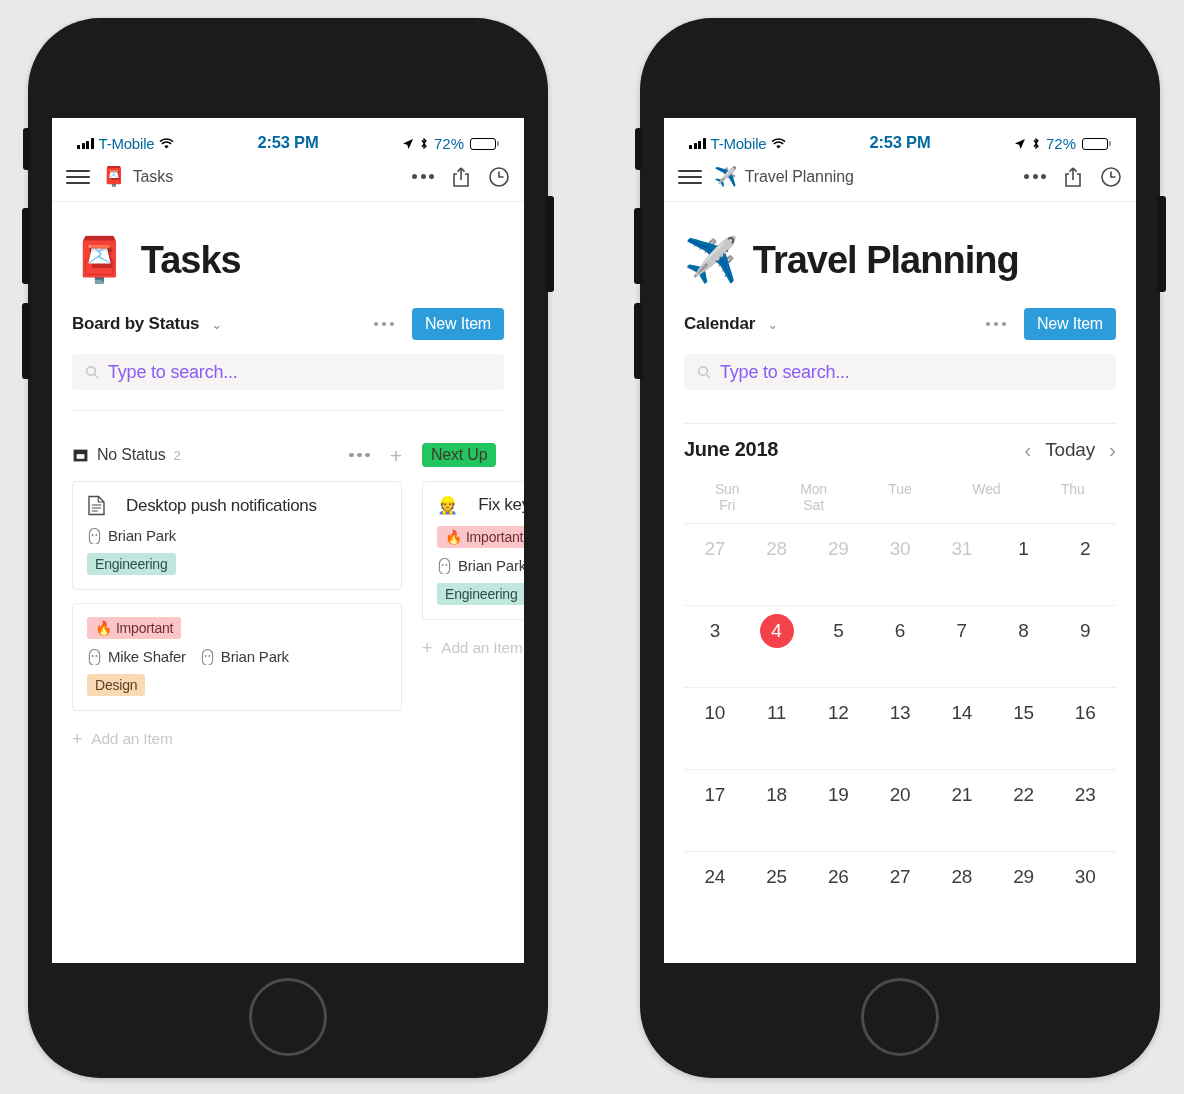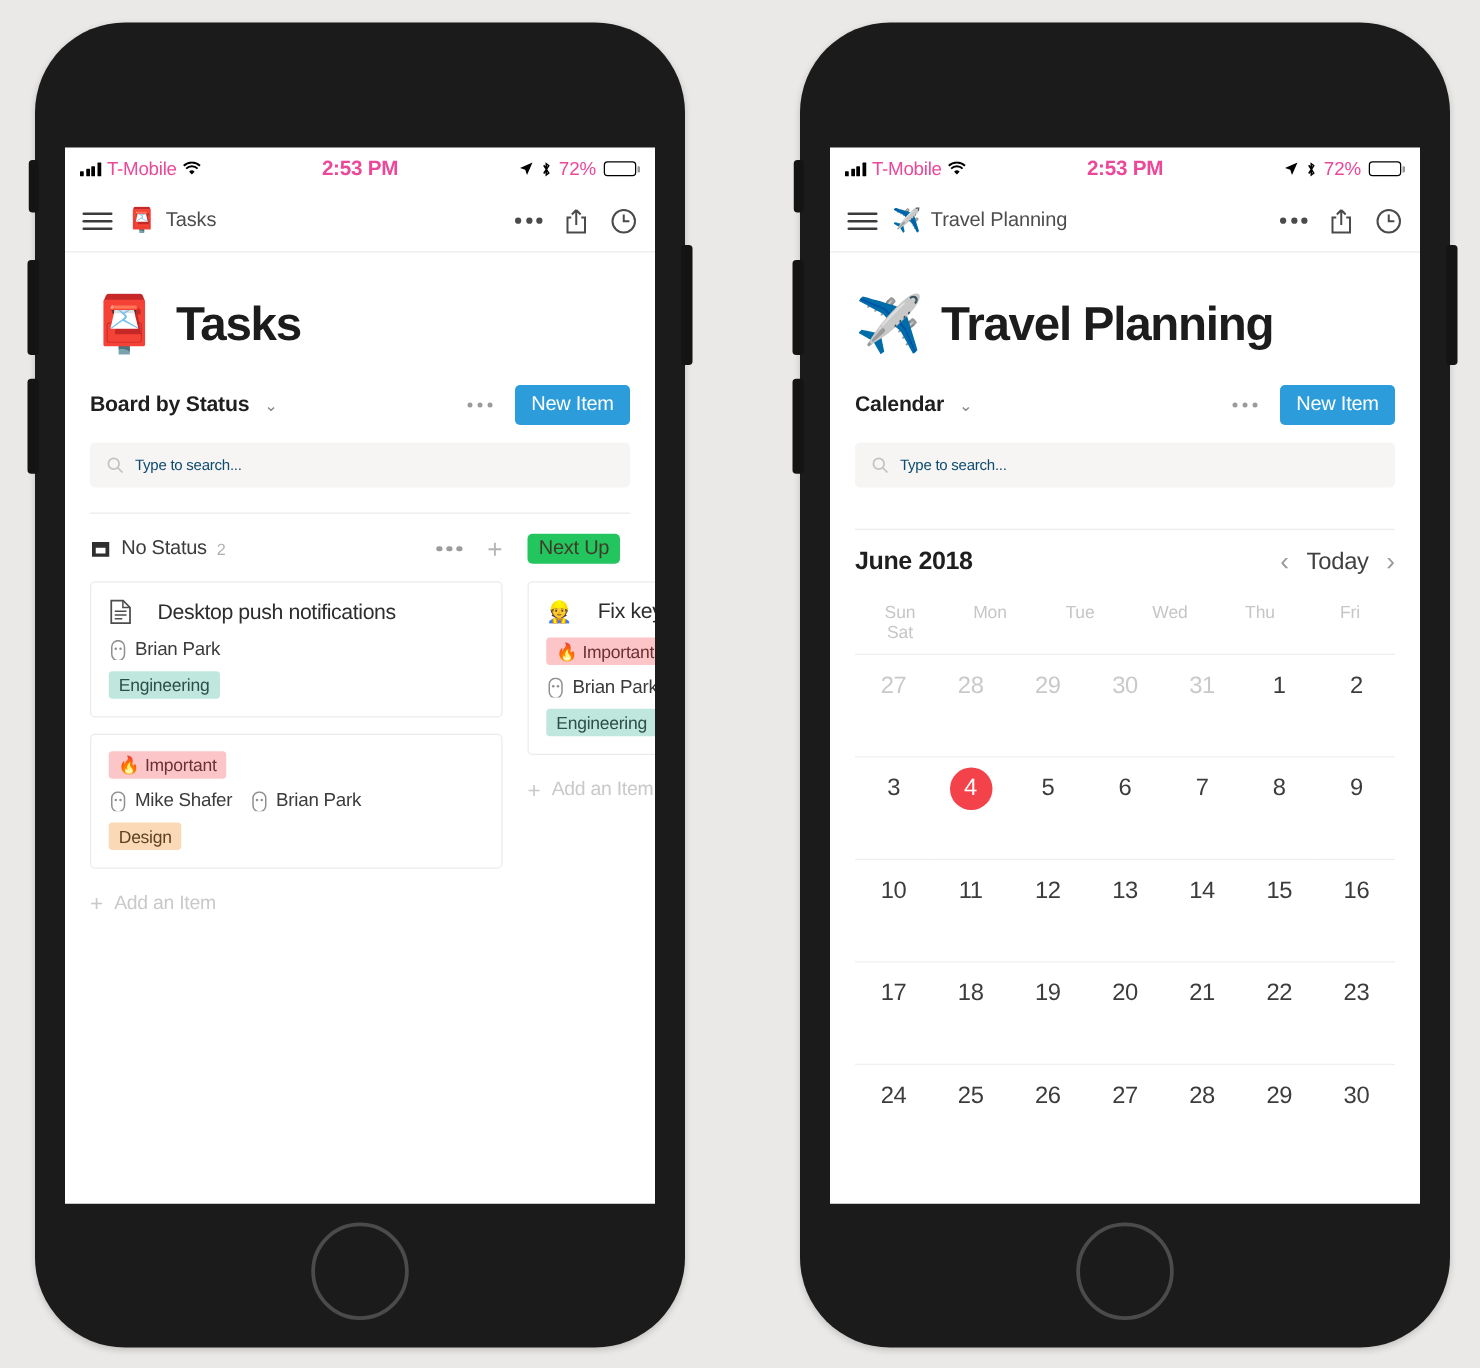--- a/index.html
+++ b/index.html
@@ -35,22 +35,22 @@
   }
 
   .screen {
     position: absolute; left: 24px; top: 100px;
     width: 472px; height: 845px;
     background: #ffffff; overflow: hidden;
   }
 
   
   .statusbar {
-    height: 34px; display: flex; align-items: center;
-    padding: 0 12px; font-size: 16px; font-weight: bold; color: #ec4899;
+    height: 34px; display: flex; align-items: flex-end;
+    padding: 0 25px; font-size: 16px; font-weight: bold; color: #0369a1;
   }
   .sb-left { display: flex; align-items: center; gap: 5px; flex: 1; }
   .sb-center { font-size: 16.5px; font-weight: bold; letter-spacing: -.2px; }
   .sb-right { display: flex; align-items: center; gap: 6px; flex: 1; justify-content: flex-end; }
   .bars { display: flex; align-items: flex-end; gap: 1.5px; height: 11px; }
   .bars i { display:block; width: 3px; background:#000; border-radius:.5px; }
   .bars i:nth-child(1){height:4px;} .bars i:nth-child(2){height:6px;}
   .bars i:nth-child(3){height:8px;} .bars i:nth-child(4){height:11px;}
   .carrier { font-size: 15px; font-weight: normal; letter-spacing: -.2px; }
   .batt { display: flex; align-items: center; }
@@ -87,26 +87,26 @@
   .view-dots i { width: 4.5px; height: 4.5px; border-radius: 50%; background: #9b9b9b; display:block; }
   .new-item {
     background: #2d9cdb; color: #fff; border: none; border-radius: 4px;
     font-size: 16px; font-family: inherit; padding: 7px 13px; cursor: pointer; letter-spacing: -.2px;
   }
 
   .search {
     background: #f6f5f3; border-radius: 4px; height: 36px;
     display: flex; align-items: center; gap: 9px; padding: 0 13px; margin-bottom: 20px;
   }
-  .search-txt { font-size: 12px; color: #0c4a6e; letter-spacing: -.2px; }
+  .search-txt { font-size: 18px; color: #8b5cf6; letter-spacing: -.2px; }
 
   
   .board-wrap { border-top: 1px solid #ececec; }
   .board { display: flex; gap: 20px; padding-top: 14px; }
-  .column { width: 330px; flex: 0 0 330px; }
+  .column { width: 330px; flex: 0 0 330px; margin-top: 16px; }
   .col-head { display: flex; align-items: center; gap: 8px; height: 28px; margin-bottom: 12px; }
   .col-title { font-size: 16px; color: #3b3b3b; letter-spacing: -.2px; }
   .col-count { font-size: 13px; color: #b0b0b0; }
   .col-pill { font-size: 16px; color: #413a28; background: #22c55e; border-radius: 4px; padding: 3px 9px; letter-spacing: -.2px; }
   .col-actions { display: flex; align-items: center; gap: 12px; }
   .plus-ico { font-size: 21px; color: #b5b5b5; line-height: 1; }
 
   .card {
     border: 1px solid #ebebeb; border-radius: 4px; background: #fff;
     padding: 13px 14px 14px; margin-bottom: 13px;
@@ -122,21 +122,21 @@
   .person { display: flex; align-items: center; gap: 6px; font-size: 15px; color: #3b3b3b; white-space: nowrap; letter-spacing: -.2px; }
   .add-item { display: flex; align-items: center; gap: 9px; color: #c9c9c9; font-size: 15.5px; padding: 6px 0; letter-spacing: -.2px; }
   .add-plus { font-size: 18px; line-height: 1; }
 
   
   .cal-head { display: flex; align-items: center; padding: 14px 0 6px; border-top: 1px solid #ececec; margin-top: 33px; }
   .cal-month { font-size: 20px; font-weight: bold; color: #1f1f1f; letter-spacing: -.3px; }
   .cal-nav { display: flex; align-items: center; gap: 14px; }
   .cal-arrow { font-size: 21px; color: #9a9a9a; line-height: 1; cursor: pointer; }
   .cal-today { font-size: 19px; color: #404040; letter-spacing: -.2px; }
-  .dow-row { display: grid; grid-template-columns: repeat(6,1fr); padding: 14px 0 10px; }
+  .dow-row { display: grid; grid-template-columns: repeat(5,1fr); padding: 14px 0 10px; }
   .dow { text-align: center; font-size: 14px; color: #c6c6c6; letter-spacing: -.1px; }
   .cal-grid { display: grid; grid-template-columns: repeat(7,1fr); }
   .cal-cell {
     height: 82px; border-top: 1px solid #efefef;
     display: flex; justify-content: center; padding-top: 14px;
   }
   .day-num { font-size: 19px; color: #3c3c3c; letter-spacing: -.3px; }
   .day-muted { color: #c9c9c9; }
   .day-today {
     width: 34px; height: 34px; border-radius: 50%;

